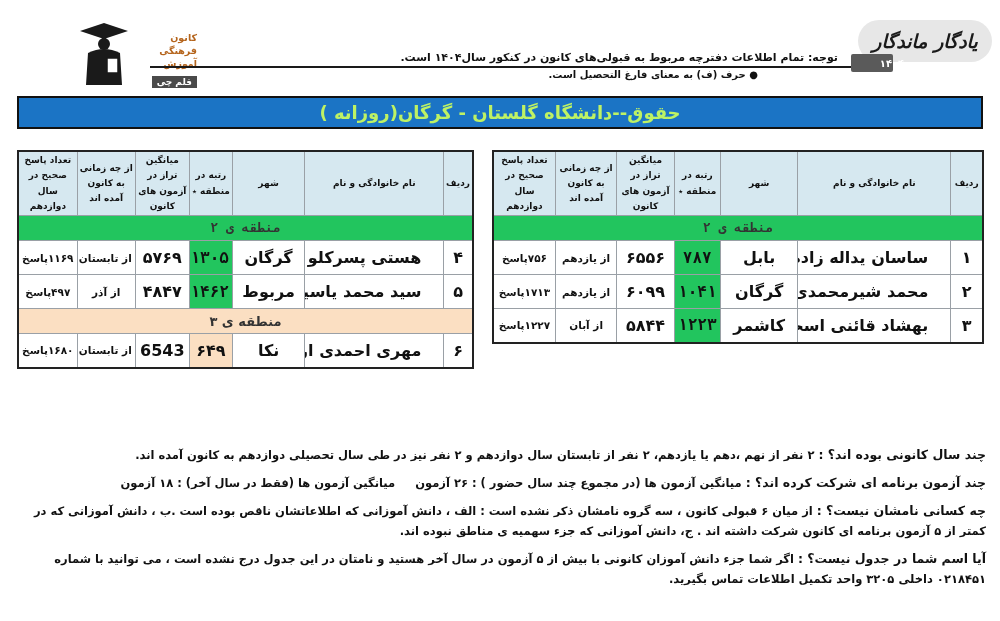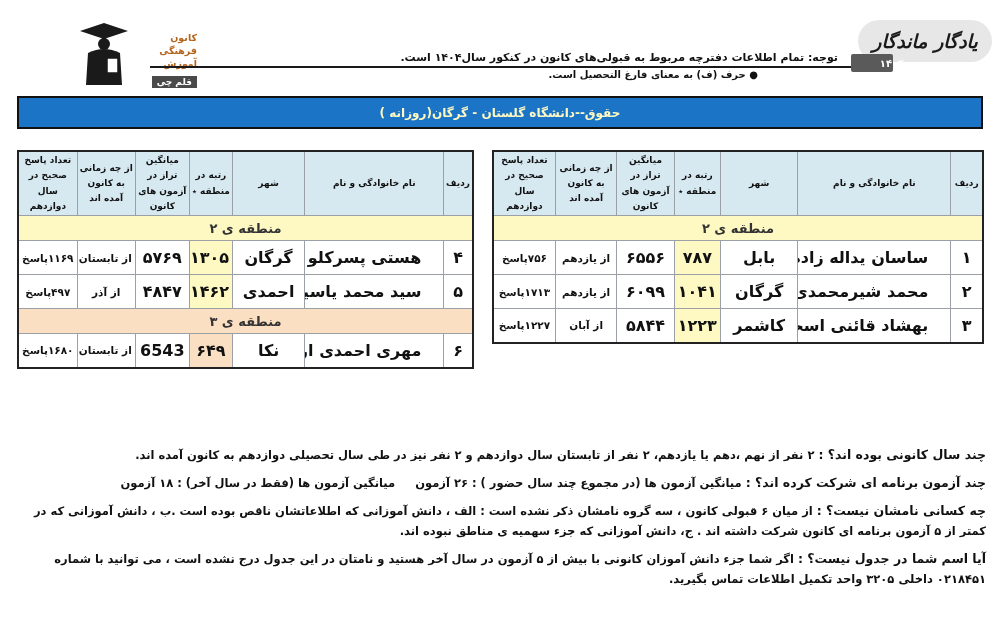--- a/index.html
+++ b/index.html
@@ -20,38 +20,38 @@
   .brand-pill { position:absolute; right:8px; top:20px; width:134px; height:42px;
                 background:#e7e7e7; border-radius:21px; display:flex; align-items:center;
                 justify-content:center; }
   .brand-name { font-size:19px; font-weight:bold; font-style:italic; color:#1a1a1a; }
   .brand-year { position:absolute; left:851px; top:54px; width:42px; height:18px;
                 background:#5a5a5a; color:#fff; font-size:10px; font-weight:bold;
                 display:flex; align-items:center; justify-content:center; border-radius:2px;padding-left:40px; }
 
   
   .titlebar { position:absolute; left:17px; top:96px; width:966px; height:33px;
-              background:#1b74c5; border:2px solid #111; color:#fef9c3; font-size:12px;
+              background:#1b74c5; border:2px solid #111; color:#bef264; font-size:18px;
               font-weight:bold; display:flex; align-items:center; justify-content:center; }
 
   
   .tbl-left  { position:absolute; left:17px;  top:150px; width:457px; }
   .tbl-right { position:absolute; left:492px; top:150px; width:492px; }
   table { width:100%; border-collapse:collapse; direction:rtl; table-layout:fixed;
           border:2px solid #222; }
   th { background:#d6e8f0; font-size:9px; font-weight:bold; color:#111;
        border:1px solid #9aa0a6; height:54px; line-height:1.7; padding:1px 2px;
        text-align:center; vertical-align:middle; }
   td { font-size:16px; font-weight:bold; color:#111; border:1px solid #9aa0a6;
        height:34px; text-align:center; vertical-align:middle; padding:1px 3px;
        overflow:hidden; white-space:nowrap; }
   td.name { text-align:center; padding-right:22px; }
   td.small { font-size:10.5px; }
   tr.band td { height:25px; font-size:13px; font-weight:bold; color:#333; }
-  .bg-r2 { background:#fef9c3; }
+  .bg-r2 { background:#22c55e;font-family:Liberation Mono, monospace; }
   .bg-r3 { background:#fbdfc2; }
 
   
   .footer { position:absolute; left:4px; right:6px; top:437px; direction:rtl;
             text-align:right; color:#111; }
   .footer p { margin:8px; line-height:20px; font-size:11.5px; font-weight:bold; }
   .footer .lead { font-size:12.5px; font-weight:bold; letter-spacing:-0.2px; }
 </style>
 </head>
 <body>
@@ -176,21 +176,21 @@
           <td class="name">هستی پسرکلو</td>
           <td>گرگان</td>
           <td class="bg-r2">۱۳۰۵</td>
           <td>۵۷۶۹</td>
           <td class="small">از تابستان</td>
           <td class="small">۱۱۶۹پاسخ</td>
         </tr>
         <tr>
           <td>۵</td>
           <td class="name">سید محمد یاسین سیدی</td>
-          <td>احمدی</td>
+          <td>مربوط</td>
           <td class="bg-r2">۱۴۶۲</td>
           <td>۴۸۴۷</td>
           <td class="small">از آذر</td>
           <td class="small">۴۹۷پاسخ</td>
         </tr>
         <tr class="band">
           <td colspan="7" class="bg-r3">منطقه ی ۳</td>
         </tr>
         <tr>
           <td>۶</td>

